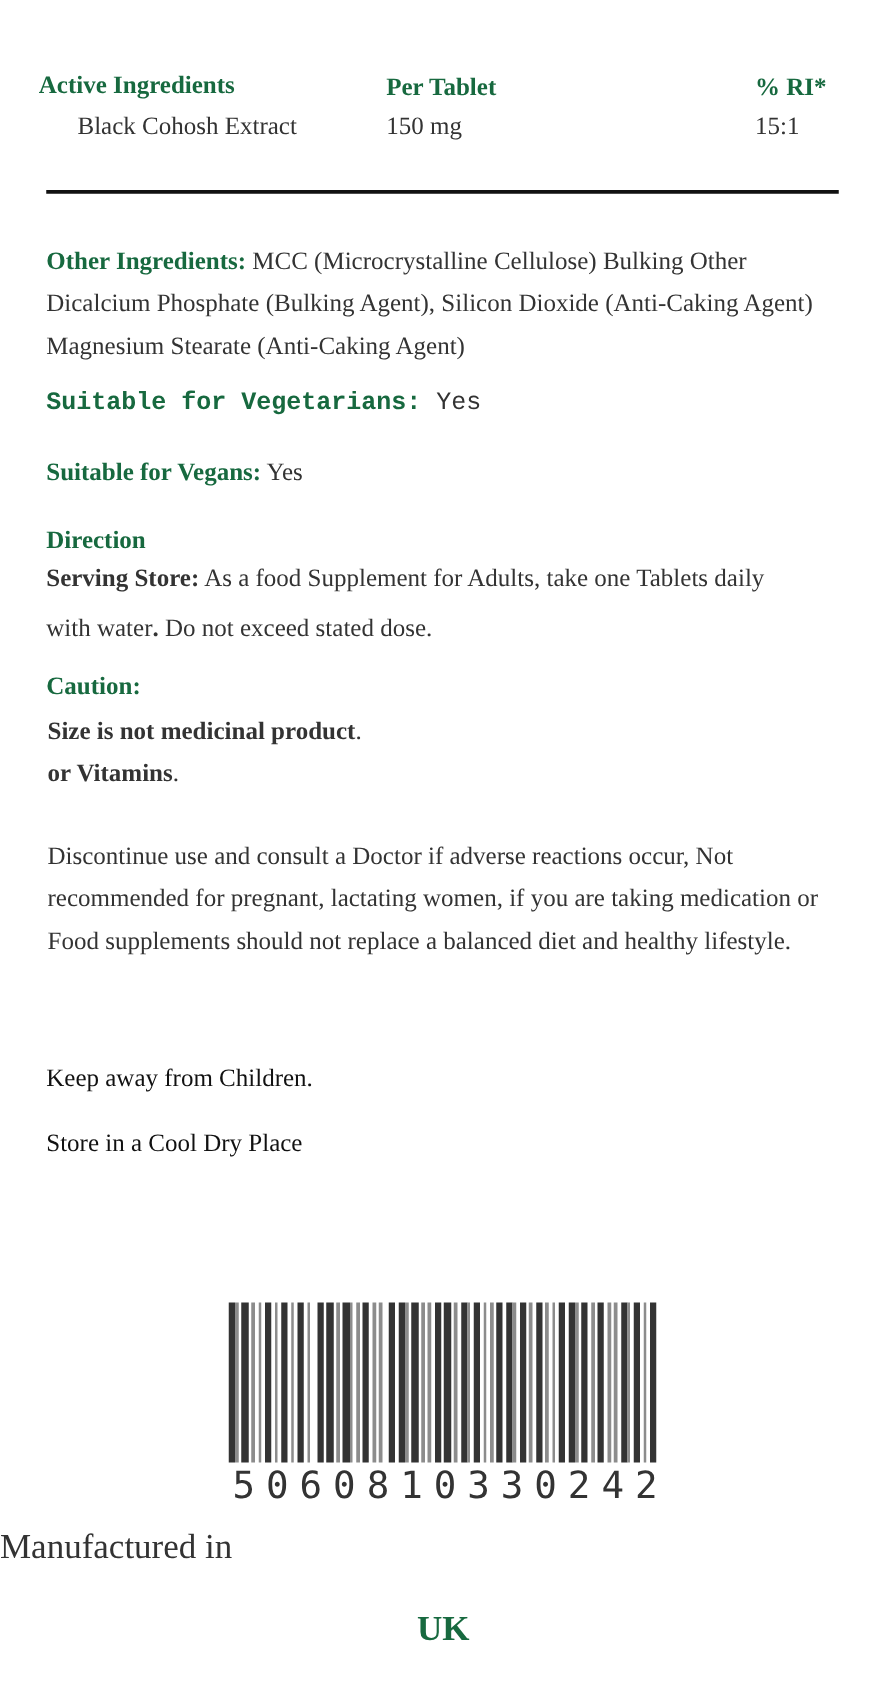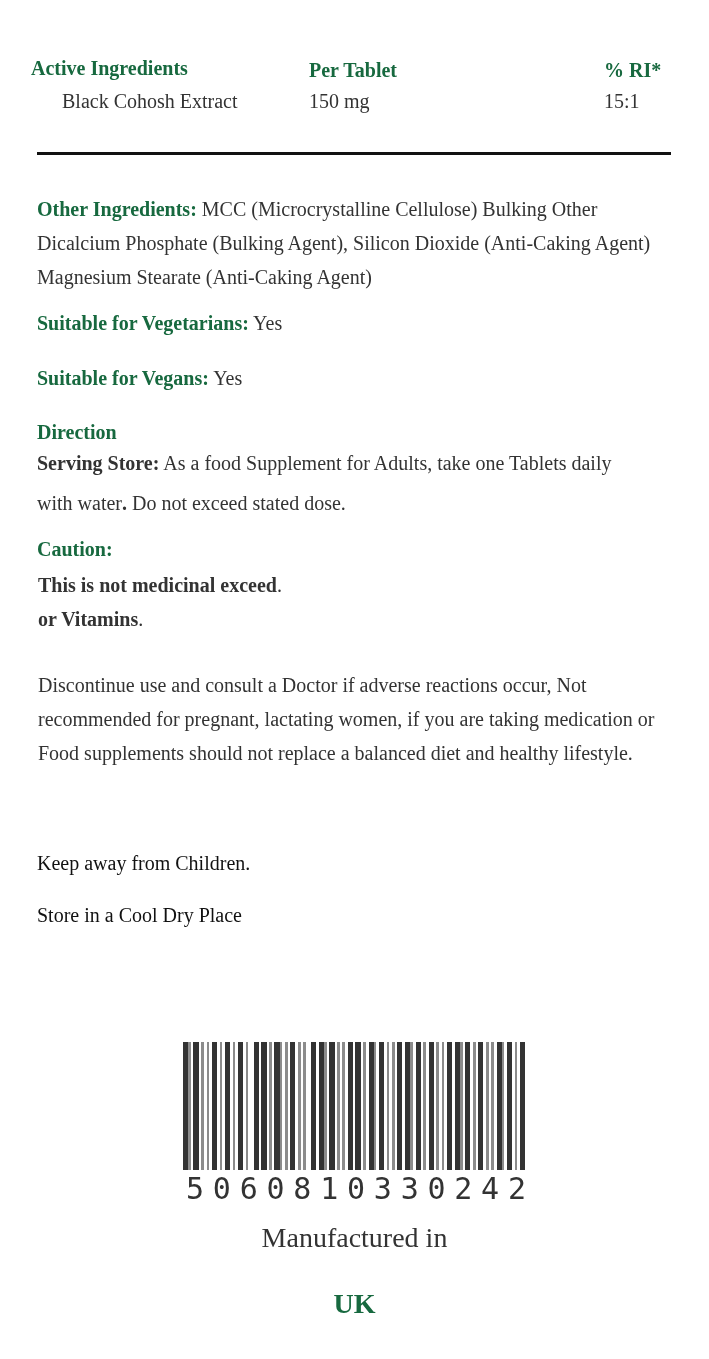--- a/index.html
+++ b/index.html
@@ -17,21 +17,21 @@
   .blk { font-weight: bold; color: #333333; }
   .plain-black { color: #111111; }
   #barcode { position: absolute; left: 183px; top: 1042px; width: 343px; height: 128px; display: flex; align-items: stretch; }
   #barcode span { display: block; height: 100%; }
   .digits {
     position: absolute; left: 186px; top: 1172px; width: 340px; height: 34px;
     display: flex; justify-content: space-between;
     font-family: "DejaVu Sans Mono", monospace; font-size: 30px; color: #333333; line-height: 34px;
     letter-spacing: 0;
   }
-  .mfg { position: absolute; left: 0; width: 709px; text-align: center; top: 1222px; font-size: 28px; color: #333333; }
+  .mfg { position: absolute; left: 0; width: 709px; top: 1222px; font-size: 28px; color: #333333; }
   .uk { position: absolute; left: 0; width: 709px; text-align: center; top: 1288px; font-size: 28px; font-weight: bold; color: #17693f; }
 </style>
 </head>
 <body>
 
 <div>
   <div class="abs hdr" style="left:31px; top:57px;">Active Ingredients</div>
   <div class="abs hdr" style="left:309px; top:59px;">Per Tablet</div>
   <div class="abs hdr" style="left:604px; top:59px;">% RI*</div>
 
@@ -41,21 +41,21 @@
 </div>
 
 <div class="rule"></div>
 
 <div class="para" style="top:192px;">
   <div><span class="lbl">Other Ingredients:</span><span> MCC (Microcrystalline Cellulose) Bulking Other</span></div>
   <div>Dicalcium Phosphate (Bulking Agent), Silicon Dioxide (Anti-Caking Agent)</div>
   <div>Magnesium Stearate (Anti-Caking Agent)</div>
 </div>
 
-<div class="para" style="top:306px;">
+<div class="para" style="top:306px;font-family:Liberation Mono, monospace;">
   <span class="lbl">Suitable for Vegetarians:</span><span> Yes</span>
 </div>
 
 <div class="para" style="top:361px;">
   <span class="lbl">Suitable for Vegans:</span><span> Yes</span>
 </div>
 
 <div class="para" style="top:415px;">
   <span class="lbl">Direction</span>
 </div>
@@ -63,21 +63,21 @@
   <span class="blk">Serving Store:</span><span> As a food Supplement for Adults, take one Tablets daily</span>
 </div>
 <div class="para" style="top:486px;">
   <span>with water</span><span class="blk">.</span><span> Do not exceed stated dose.</span>
 </div>
 
 <div class="para" style="top:532px;">
   <span class="lbl">Caution:</span>
 </div>
 <div class="para" style="top:568px; left:38px;">
-  <div><span class="blk">This is not medicinal exceed</span><span>.</span></div>
+  <div><span class="blk">Size is not medicinal product</span><span>.</span></div>
   <div><span class="blk">or Vitamins</span><span>.</span></div>
 </div>
 <div class="para" style="top:668px; left:38px;">
   <div>Discontinue use and consult a Doctor if adverse reactions occur, Not</div>
   <div>recommended for pregnant, lactating women, if you are taking medication or</div>
   <div>Food supplements should not replace a balanced diet and healthy lifestyle.</div>
 </div>
 
 <div class="para plain-black" style="top:846px;">Keep away from Children.</div>
 <div class="para plain-black" style="top:898px;">Store in a Cool Dry Place</div>

